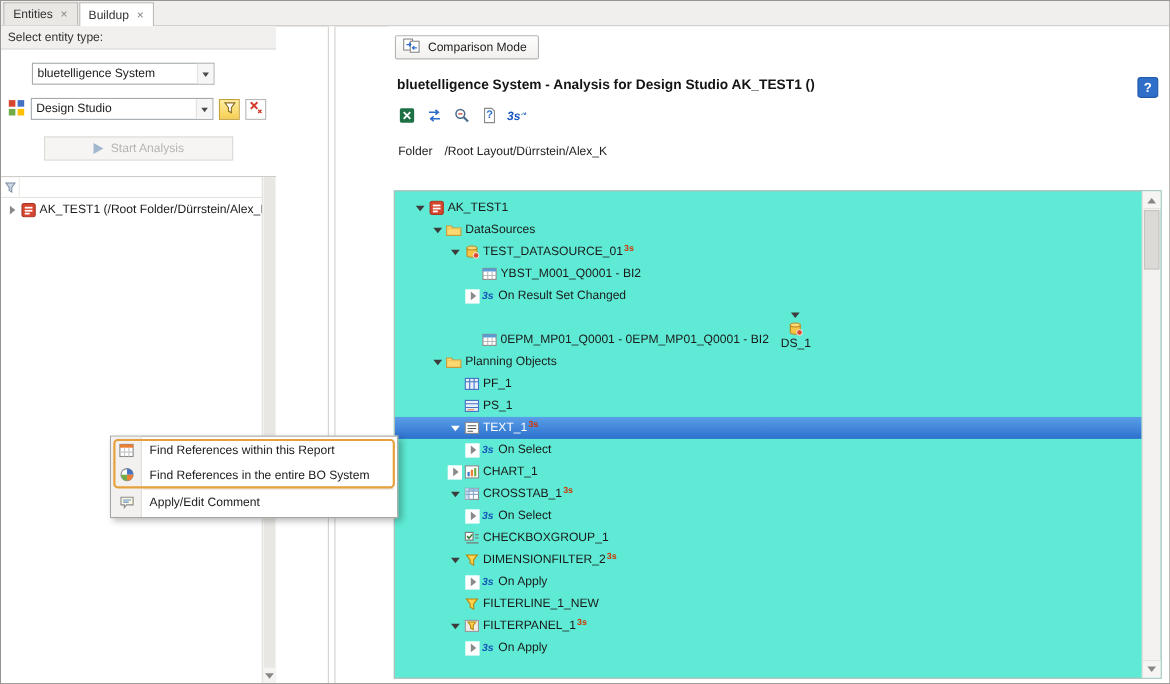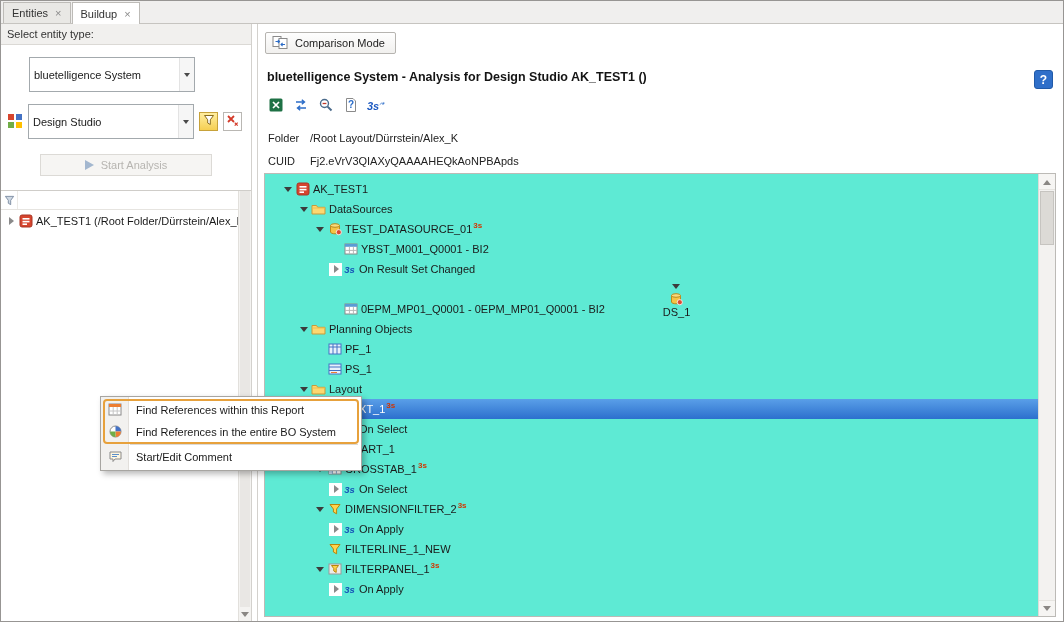--- a/index.html
+++ b/index.html
@@ -6,27 +6,27 @@
   html,body { width:1064px; height:622px; background:#e8e8e8; }
   body { font-family:"Liberation Sans", sans-serif; font-size:11px; color:#1a1a1a; }
   .window { position:relative; width:1064px; height:622px; background:#fff; border:1px solid #979593; overflow:hidden; }
 
   
   .tabbar { height:23px; background:#f0efee; border-bottom:1px solid #c6c4c0; display:flex; align-items:flex-end; padding-left:2px; }
   .tab { height:21px; display:flex; align-items:center; padding:0 8px; background:#e9e8e5; border:1px solid #bdbbb7; border-bottom:none; margin-right:1px; color:#333; cursor:default; }
   .tab.active { background:#fff; height:22px; margin-bottom:-1px; }
   .tclose { color:#8a8a8a; font-size:11px; margin-left:7px; line-height:10px; }
 
-  .mainrow { display:flex; height:597px; }
+  .mainrow { display:flex; height:597px;gap:47px; }
 
   
   .left { width:250px; display:flex; flex-direction:column; background:#fff; }
   .lheader { height:21px; background:#f1f0ee; border-bottom:1px solid #dbd9d5; padding:4px 6px 0; color:#333; }
   .lcontrols { padding:12px 6px 12px; }
-  .combo { width:166px; height:35px; border:1px solid #a3a9ad; background:#fff; display:flex; align-items:center; }
+  .combo { width:166px; height:20px; border:1px solid #a3a9ad; background:#fff; display:flex; align-items:center; }
   .cval { flex:1; padding-left:4px; white-space:nowrap; overflow:hidden; }
   .carrow { width:15px; height:100%; display:flex; align-items:center; justify-content:center; border-left:1px solid #e3e3e3; background:#f6f6f6; }
   .carrow::before { content:""; border:3.5px solid transparent; border-top:4.5px solid #4a4a4a; margin-top:4px; }
   .crow1 { margin-left:22px; }
   .crow2 { display:flex; align-items:center; gap:5px; margin-top:12px; }
   .sqbtn { width:19px; height:19px; display:flex; align-items:center; justify-content:center; border:1px solid #b9b7b3; background:#fff; padding:0; cursor:default; }
   .sqbtn.yellow { background:linear-gradient(#ffeea0,#f6cf52); border-color:#c7a23a; }
   .startbtn { margin:15px auto 0; width:172px; height:22px; display:flex; align-items:center; justify-content:center; gap:7px; background:#f6f5f3; border:1px solid #dcdad6; color:#b7b5b1; font-size:11px; font-family:inherit; cursor:default; }
   .play { width:0; height:0; border-left:9px solid #a3b7cf; border-top:5px solid transparent; border-bottom:5px solid transparent; }
   .llist { flex:1; border-top:1px solid #cfcdc9; position:relative; margin-top:2px; }
@@ -210,23 +210,20 @@
             <svg width="8" height="16" viewBox="0 0 8 16">
               <path d="M1 6 Q4 2 7 5 M7 5 l-0.5 -2.6 M7 5 l-2.6 0.6" stroke="#2b6cc8" fill="none"></path>
             </svg>
           </span>
       </div>
 
       <div class="rinfo">
         <div>
           <span class="ilabel">Folder</span><span class="ivalue">/Root Layout/Dürrstein/Alex_K</span>
         </div>
-        <div>
-          <span class="ilabel">CUID</span><span class="ivalue">Fj2.eVrV3QIAXyQAAAAHEQkAoNPBApds</span>
-        </div>
       </div>
 
       <div class="treebox">
         <div class="tcontent">
             <div class="trow" style="padding-left: 16px;">
               <span class="arr down"></span>
               <span class="ticon">
                 <svg width="14" height="14" viewBox="0 0 14 14">
                   <rect x="1" y="1" width="12" height="12" rx="2" fill="#d6452e" stroke="#a93524"></rect>
                   <rect x="3.5" y="4" width="7" height="1.6" fill="#fff"></rect>
@@ -320,30 +317,20 @@
               <span class="arr none"></span>
               <span class="ticon">
                 <svg width="14" height="14" viewBox="0 0 14 14">
                   <rect x="1" y="2" width="12" height="10" fill="#E8F0FB" stroke="#4472C4"></rect>
                   <path d="M1 5 H13 M1 8.5 H13" stroke="#4472C4" fill="none"></path>
                   <path d="M3 10.5 h6" stroke="#ED7D31" fill="none"></path>
                 </svg>
               </span>
               <span class="tlabel">PS_1</span>
             </div>
-            <div class="trow" style="padding-left: 32px;">
-              <span class="arr down"></span>
-              <span class="ticon">
-                <svg width="15" height="14" viewBox="0 0 15 14">
-                  <path d="M1 3.5 h4.5 l1.2 1.8 H14 V12 H1 Z" fill="#FDD870" stroke="#C69B3A"></path>
-                  <path d="M1 6 H14" stroke="#EFC050"></path>
-                </svg>
-              </span>
-              <span class="tlabel">Layout</span>
-            </div>
             <div class="trow sel" style="padding-left: 48px;">
               <span class="arr down"></span>
               <span class="ticon">
                 <svg width="14" height="14" viewBox="0 0 14 14">
                   <rect x="1" y="2" width="12" height="10" fill="#fff" stroke="#8a8a8a"></rect>
                   <path d="M3 5 H11 M3 7.5 H11 M3 10 H8" stroke="#555"></path>
                 </svg>
               </span>
               <span class="tlabel">TEXT_1</span>
               <span class="sup3s">3s</span>
@@ -375,20 +362,31 @@
                   <path d="M4.4 2 V12 M8.4 2 V12 M1 7.4 H13 M1 4.6 H13" stroke="#8aa8c8" fill="none"></path>
                 </svg>
               </span>
               <span class="tlabel">CROSSTAB_1</span>
               <span class="sup3s">3s</span>
             </div>
             <div class="trow" style="padding-left: 64px;">
               <span class="arr right"></span>
               <span class="ev3s">3s</span>
               <span class="tlabel">On Select</span>
+            </div>
+            <div class="trow" style="padding-left: 48px;">
+              <span class="arr none"></span>
+              <span class="ticon">
+                <svg width="14" height="14" viewBox="0 0 14 14">
+                  <rect x="1" y="2" width="7" height="7" fill="#fff" stroke="#777"></rect>
+                  <path d="M2.6 5.4 l1.8 2 3 -3.6" stroke="#2E7D32" stroke-width="1.4" fill="none"></path>
+                  <path d="M10 4 h3 M10 7 h3 M2 11.5 h11" stroke="#777"></path>
+                </svg>
+              </span>
+              <span class="tlabel">CHECKBOXGROUP_1</span>
             </div>
             <div class="trow" style="padding-left: 48px;">
               <span class="arr down"></span>
               <span class="ticon">
                 <svg width="14" height="14" viewBox="0 0 14 14">
                   <path d="M2 2.5 H12 L8.6 7 V11.8 L5.4 10 V7 Z" fill="#FFD34D" stroke="#B8860B"></path>
                 </svg>
               </span>
               <span class="tlabel">DIMENSIONFILTER_2</span>
               <span class="sup3s">3s</span>
@@ -460,18 +458,18 @@
       <span>Find References in the entire BO System</span>
     </div>
     <div class="msep"></div>
     <div class="mitem">
       <span class="micon">
           <svg width="15" height="15" viewBox="0 0 15 15">
             <path d="M2 3 H13 V10 H7 L5 12.5 V10 H2 Z" fill="#fdf6e0" stroke="#8a8a8a"></path>
             <path d="M4 5.5 h7 M4 7.5 h5" stroke="#5b8fc9"></path>
           </svg>
         </span>
-      <span>Start/Edit Comment</span>
+      <span>Apply/Edit Comment</span>
     </div>
     <div class="mhighlight"></div>
   </div>
 
 </div>
 
 </body></html>

